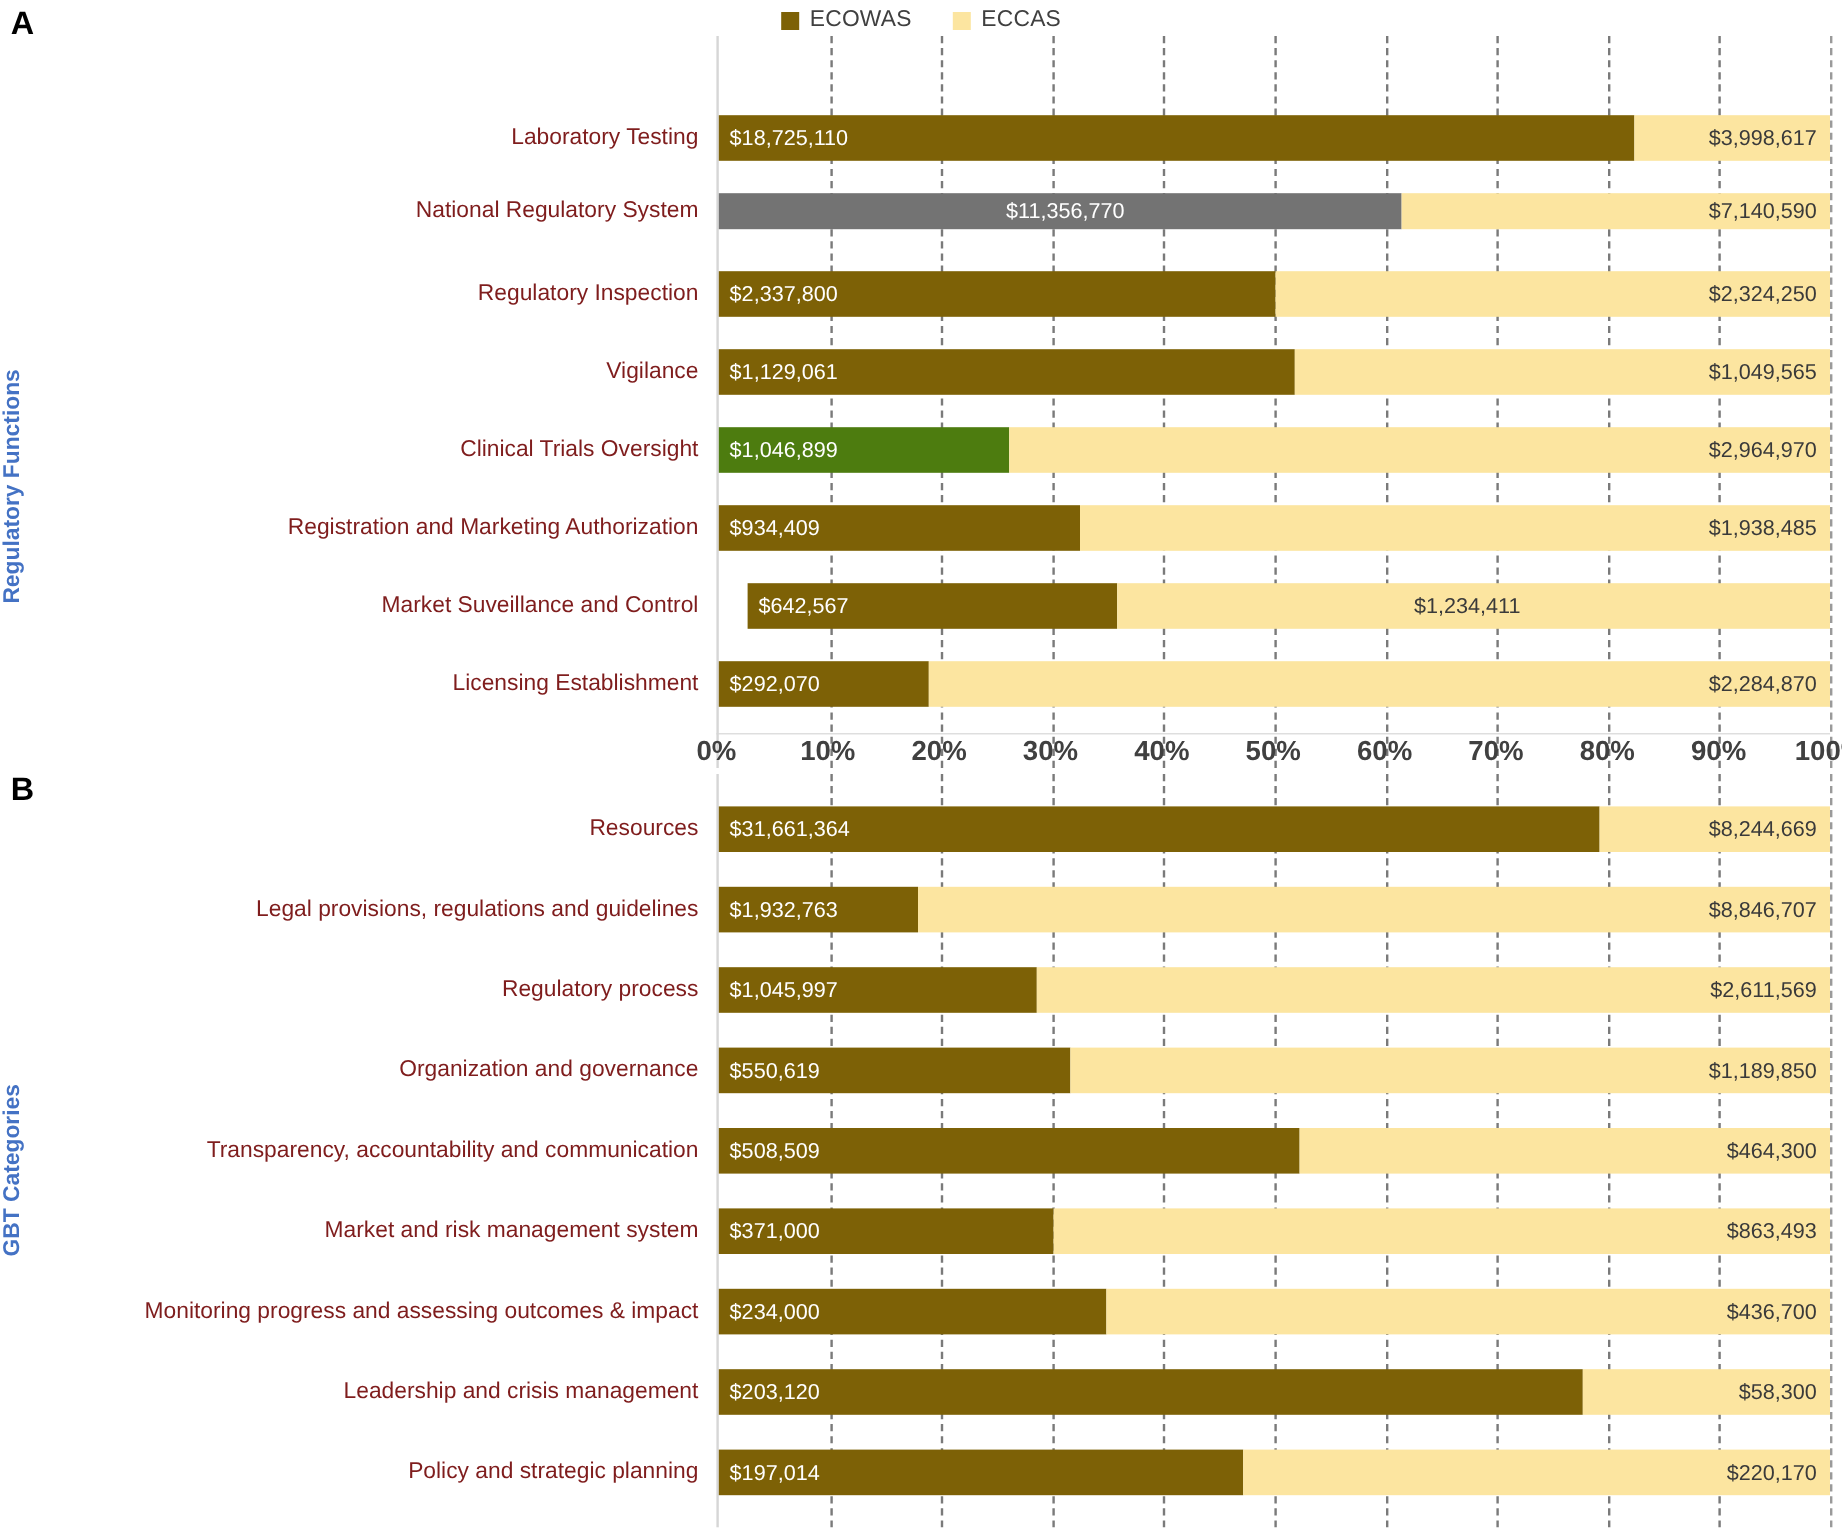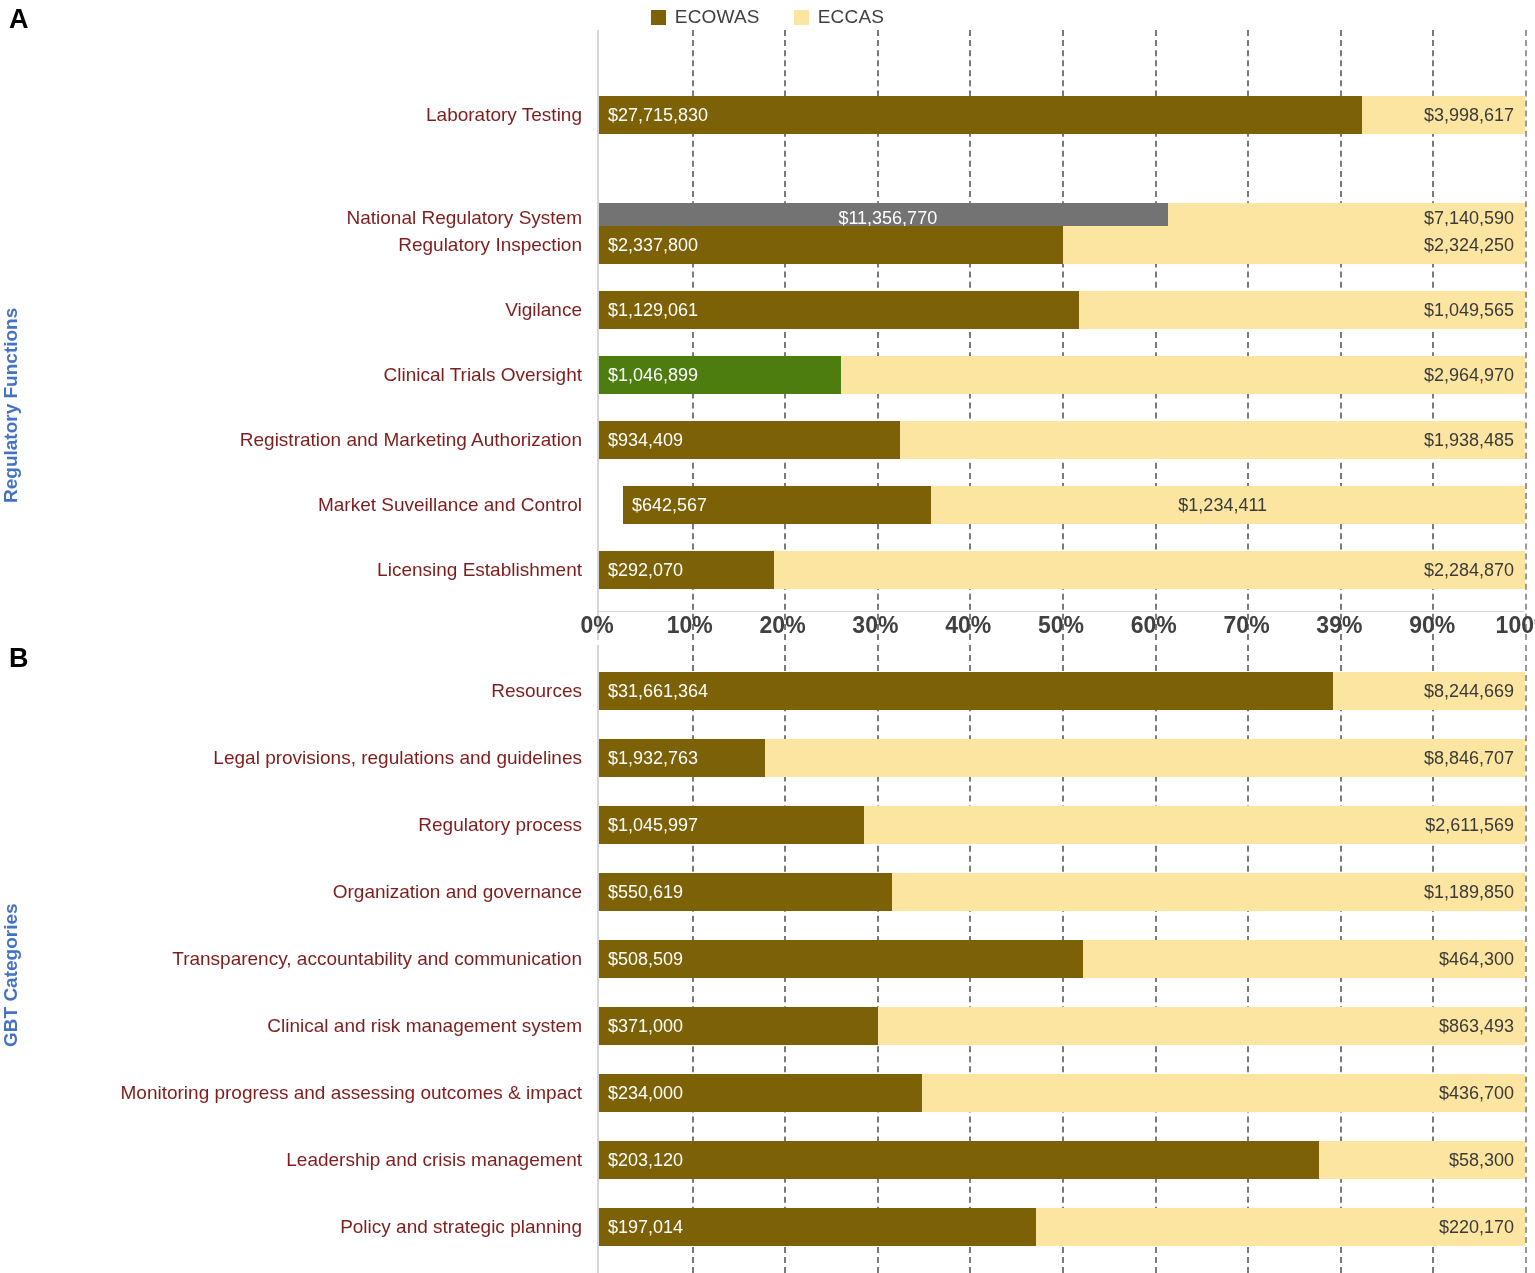--- a/index.html
+++ b/index.html
@@ -137,27 +137,27 @@
           <div class="gridline" style="left: 60%;"></div>
           <div class="gridline" style="left: 70%;"></div>
           <div class="gridline" style="left: 80%;"></div>
           <div class="gridline" style="left: 90%;"></div>
           <div class="gridline edge" style="left: 100%;"></div>
         </div>
       <div class="rows" id="rows-a">
           <div class="row" style="top: 66px; height: 38px;">
             <div class="cat-label">Laboratory Testing</div>
             <div class="bar-seg seg-left" style="width: 82.4%; background: rgb(125, 97, 6);">
-              <span class="val">$27,715,830</span>
+              <span class="val">$18,725,110</span>
             </div>
             <div class="bar-seg seg-right" style="width: 17.6%; background: rgb(252, 229, 160);">
               <span class="val">$3,998,617</span>
             </div>
           </div>
-          <div class="row" style="top: 131px; height: 30px; margin-top: 42px;">
+          <div class="row" style="top: 131px; height: 30px;">
             <div class="cat-label">National Regulatory System</div>
             <div class="bar-seg seg-left" style="width: 61.4%; background: #737373; justify-content: center;">
               <span class="val">$11,356,770</span>
             </div>
             <div class="bar-seg seg-right" style="width: 38.6%; background: rgb(252, 229, 160);">
               <span class="val">$7,140,590</span>
             </div>
           </div>
           <div class="row" style="top: 196px; height: 38px;">
             <div class="cat-label">Regulatory Inspection</div>
@@ -219,21 +219,21 @@
   <div class="axis-rule" style="top:611px;"></div>
   <div class="xaxis" id="xaxis-a">
       <div class="tick-label" style="left: 0%;">0%</div>
       <div class="tick-label" style="left: 10%;">10%</div>
       <div class="tick-label" style="left: 20%;">20%</div>
       <div class="tick-label" style="left: 30%;">30%</div>
       <div class="tick-label" style="left: 40%;">40%</div>
       <div class="tick-label" style="left: 50%;">50%</div>
       <div class="tick-label" style="left: 60%;">60%</div>
       <div class="tick-label" style="left: 70%;">70%</div>
-      <div class="tick-label" style="left: 80%;">39%</div>
+      <div class="tick-label" style="left: 80%;">80%</div>
       <div class="tick-label" style="left: 90%;">90%</div>
       <div class="tick-label" style="left: 100%;">100%</div>
     </div>
 
   <div class="panel" id="panel-b">
     <div class="plot">
       <div class="gridlines" id="grid-b">
           <div class="gridline edge" style="left: 0%; border-left-style: none;"></div>
           <div class="gridline" style="left: 10%;"></div>
           <div class="gridline" style="left: 20%;"></div>
@@ -286,21 +286,21 @@
           <div class="row" style="top: 295px; height: 38px;">
             <div class="cat-label">Transparency, accountability and communication</div>
             <div class="bar-seg seg-left" style="width: 52.3%; background: rgb(125, 97, 6);">
               <span class="val">$508,509</span>
             </div>
             <div class="bar-seg seg-right" style="width: 47.7%; background: rgb(252, 229, 160);">
               <span class="val">$464,300</span>
             </div>
           </div>
           <div class="row" style="top: 362px; height: 38px;">
-            <div class="cat-label">Clinical and risk management system</div>
+            <div class="cat-label">Market and risk management system</div>
             <div class="bar-seg seg-left" style="width: 30.1%; background: rgb(125, 97, 6);">
               <span class="val">$371,000</span>
             </div>
             <div class="bar-seg seg-right" style="width: 69.9%; background: rgb(252, 229, 160);">
               <span class="val">$863,493</span>
             </div>
           </div>
           <div class="row" style="top: 429px; height: 38px;">
             <div class="cat-label">Monitoring progress and assessing outcomes &amp; impact</div>
             <div class="bar-seg seg-left" style="width: 34.9%; background: rgb(125, 97, 6);">

